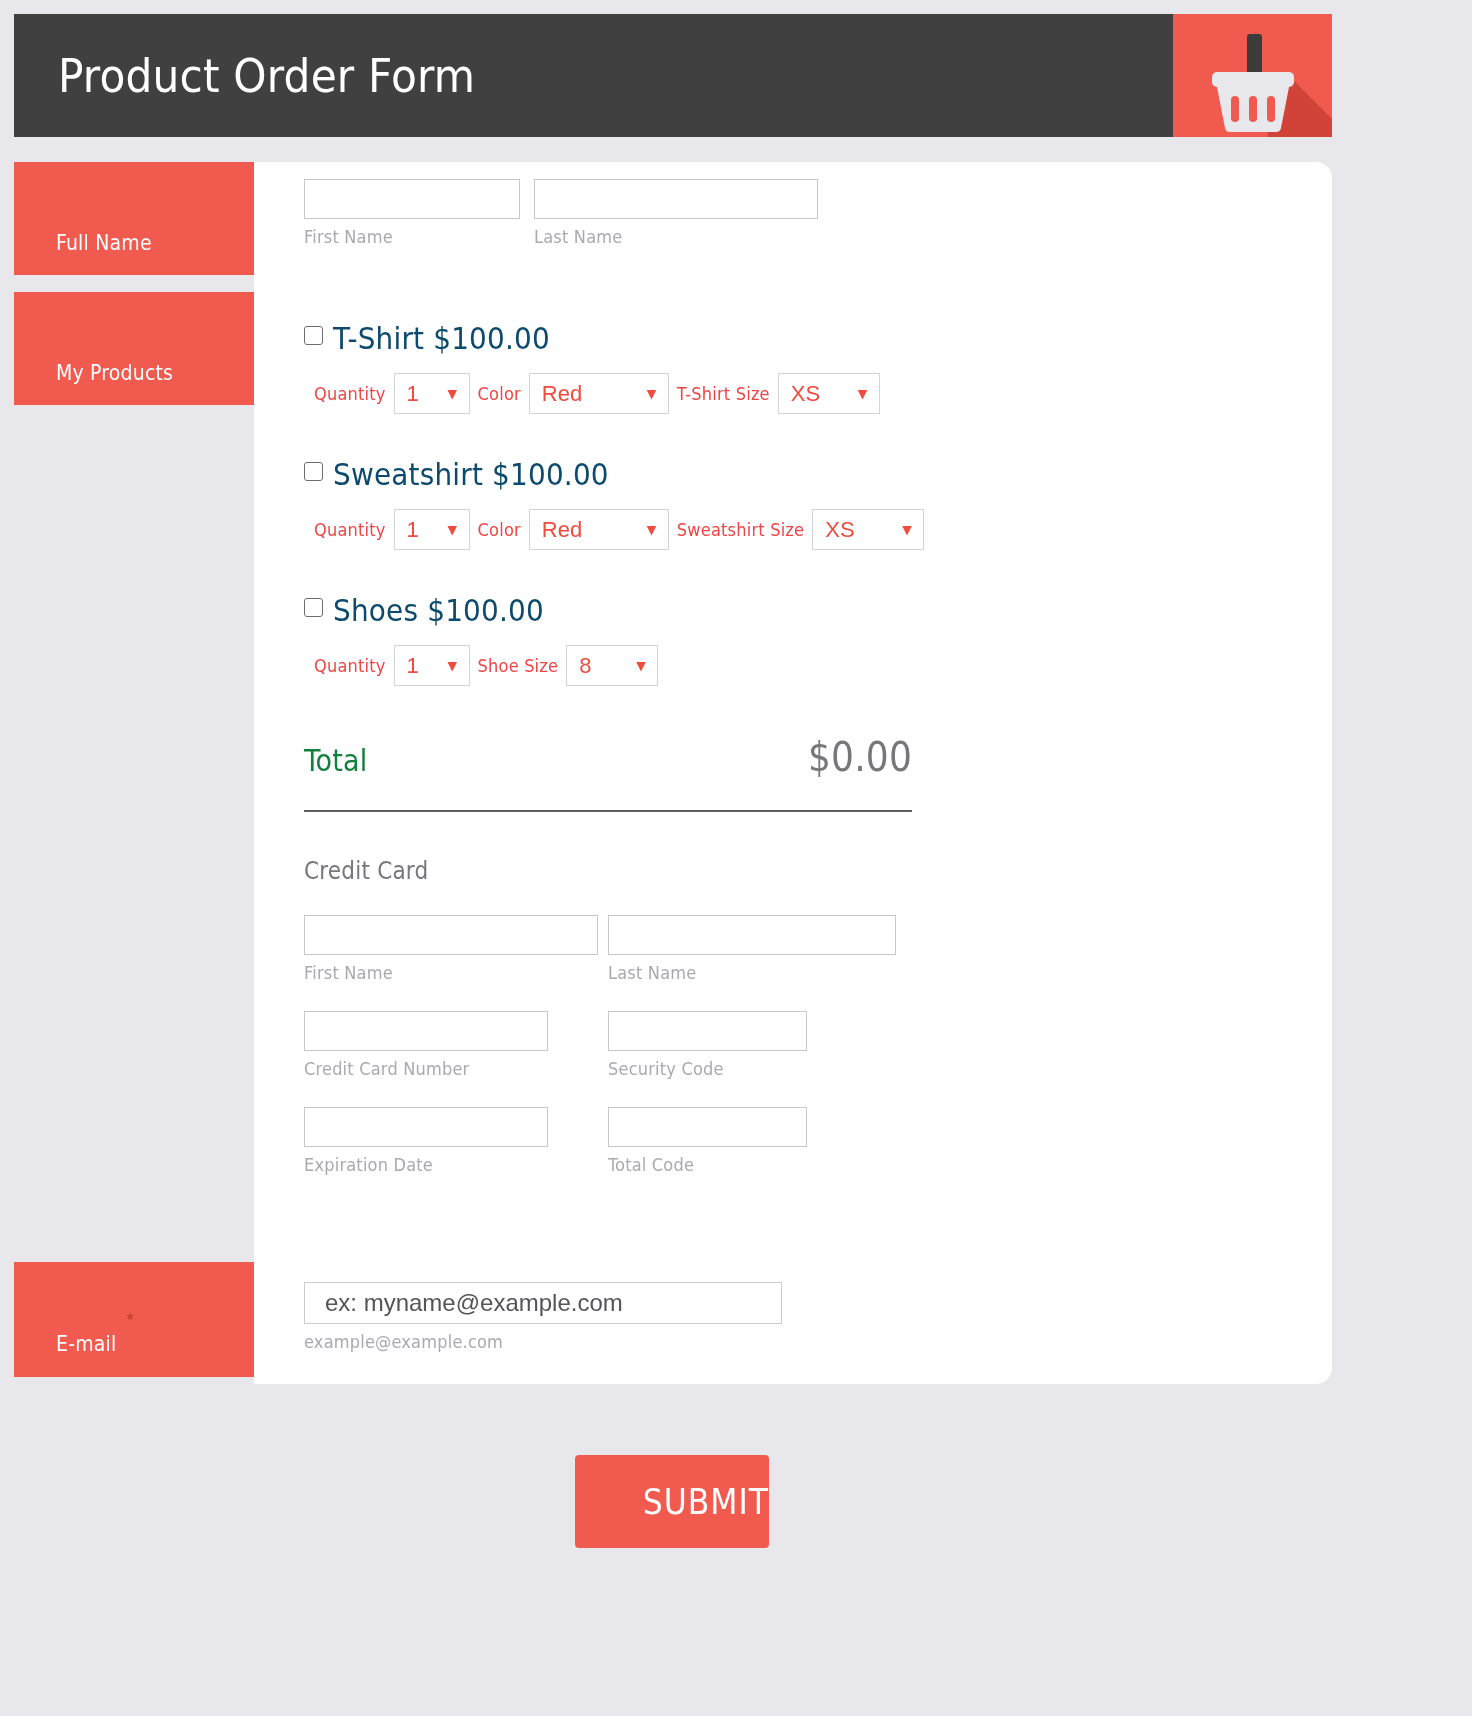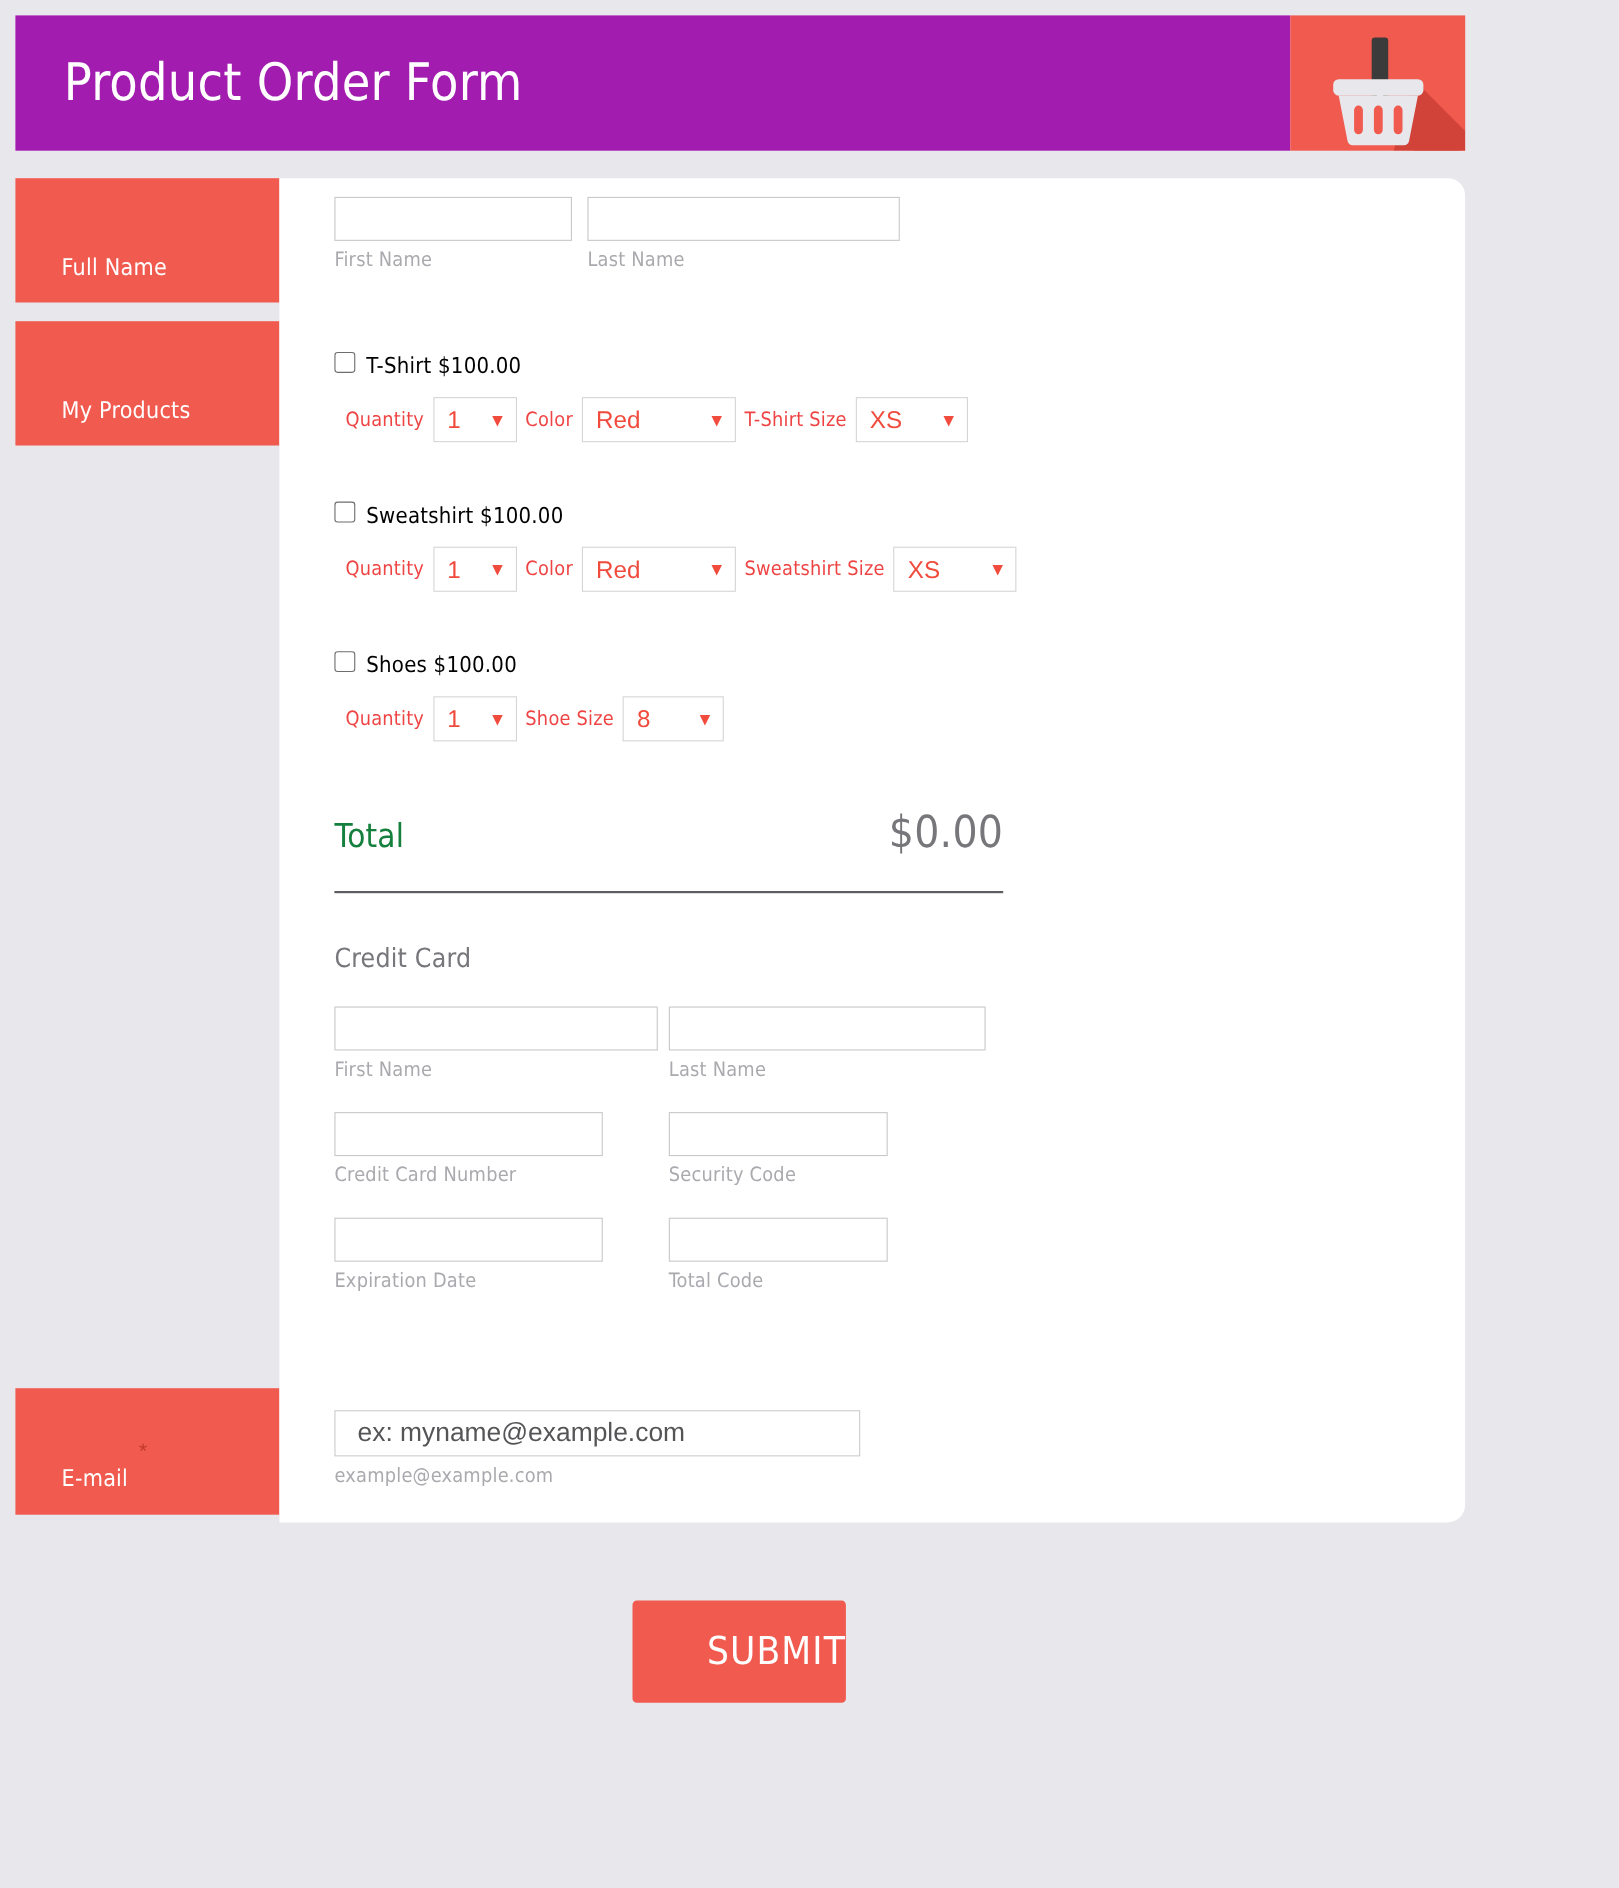--- a/index.html
+++ b/index.html
@@ -29,21 +29,21 @@
 
   
   .header-wrap {
     position: absolute;
     left: 14px; top: 14px;
     width: 1318px; height: 123px;
     display: flex;
   }
   .header-bar {
     flex: 1;
-    background: #a21caf;
+    background: #404040;
     display: flex;
     align-items: center;
     padding-left: 44px;
   }
   .header-title {
     color: #ffffff;
     font-size: 47px;
     font-weight: 300;
     line-height: 1;
     white-space: nowrap;
@@ -122,23 +122,23 @@
   .cbox {
     width: 19px; height: 19px;
     border: 1.6px solid #6d6d6d;
     border-radius: 3px;
     background: #fff;
     flex: none;
     position: relative;
     top: -3px;
   }
   .prod-name {
-    font-size: 20px;
-    font-weight: 300;
-    color: #000000;
+    font-size: 31px;
+    font-weight: 300;
+    color: #0c4a6e;
     white-space: nowrap;
   }
 
   .opt-row {
     display: flex;
     align-items: center;
     margin-top: 17px;
     padding-left: 10px;
   }
   .opt-label {

